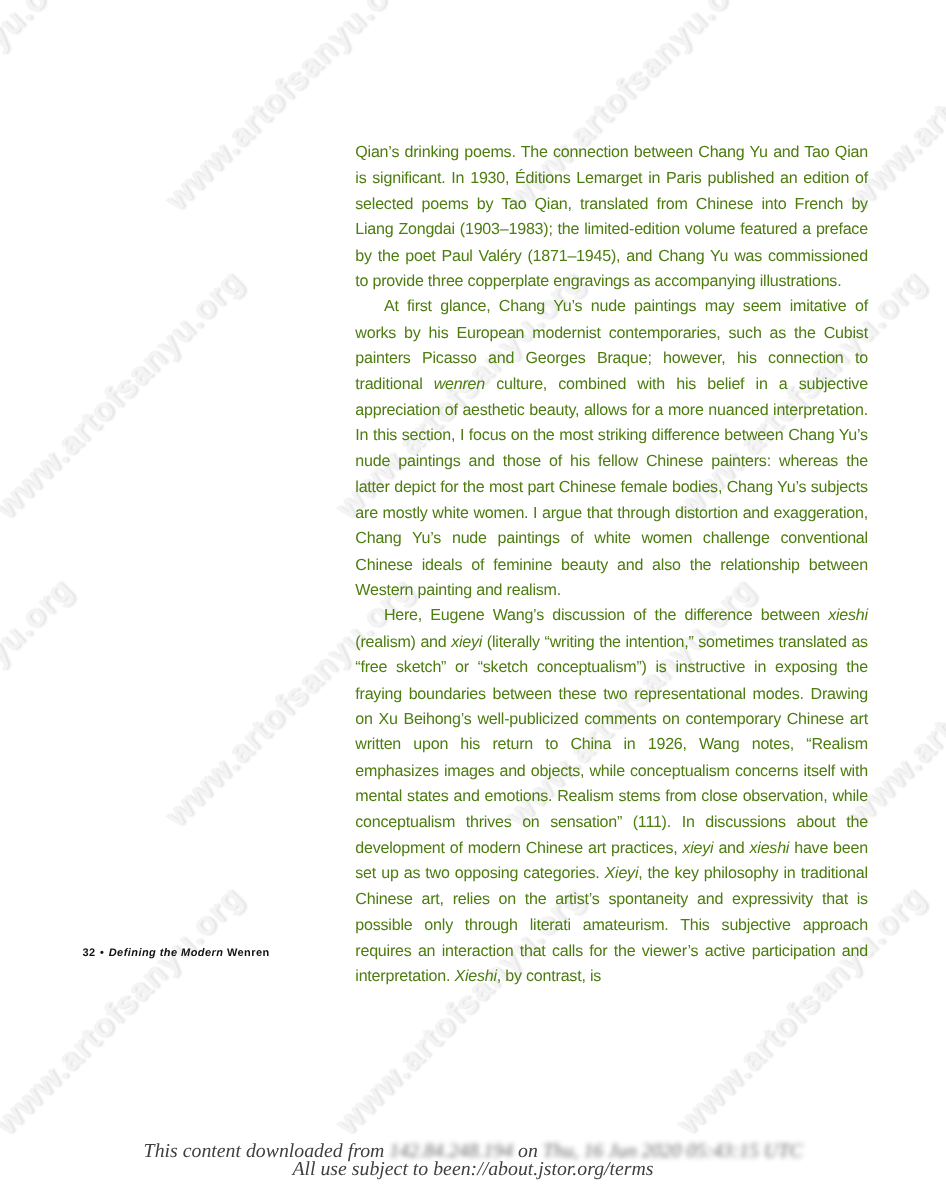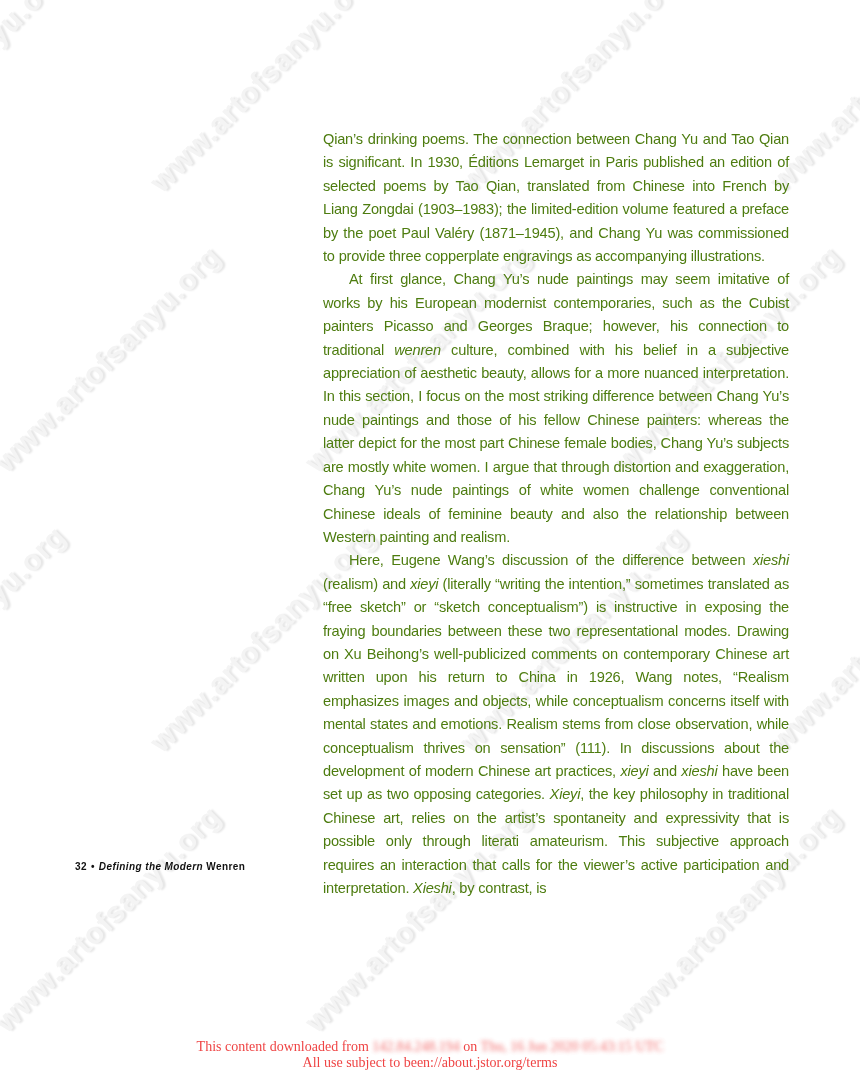--- a/index.html
+++ b/index.html
@@ -61,23 +61,24 @@
   }
   .running-footer .it { font-style: italic; }
   .running-footer .sep { margin: 0 4px; }
   
   .jstor-notice {
     position: absolute;
     left: 0; right: 0; top: 1039px;
     z-index: 1;
     text-align: center;
     font-family: "Liberation Serif", serif;
-    font-size: 14px;
+    font-size: 18px;
     line-height: 15.5px;
-    color: #ef4444;
+    color: #404040;
+    font-style: italic;
   }
   .redacted {
     filter: blur(2.2px);
     opacity: 0.8;
   }
 </style>
 </head>
 <body>
 
 <div class="page">

